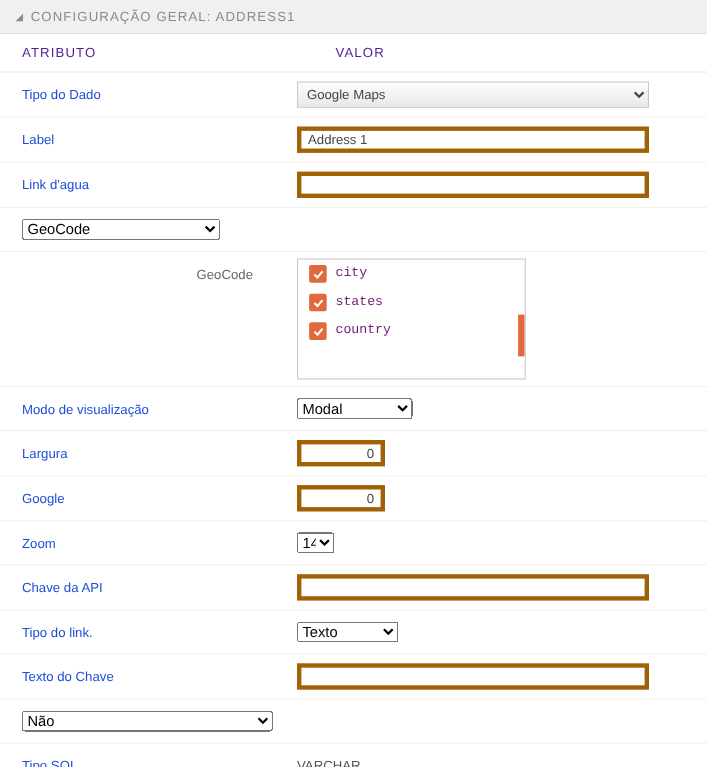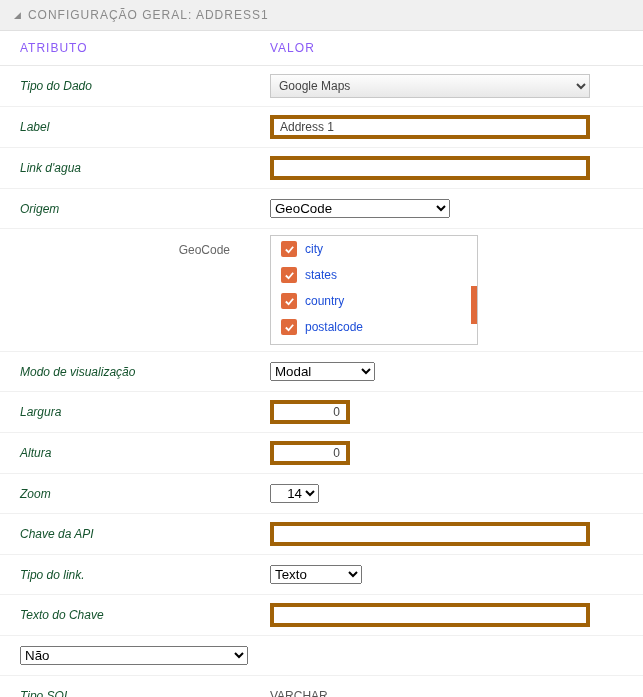--- a/index.html
+++ b/index.html
@@ -23,37 +23,36 @@
     gap: 6px;
   }
   .panel-header .tri {
     font-size: 9px;
     color: #8a8a8a;
   }
   .column-headers {
     display: flex;
     padding: 10px 14px 10px 20px;
     font-size: 12px;
-    color: #8b5cf6;
+    color: #4c1d95;
     letter-spacing: 1px;
     border-bottom: 1px solid #e8e8e8;
   }
   .col-attr { width: 250px; }
-  .col-val { flex: 1; }
+  .col-val { flex: 1; margin-left: 35px; }
   .row {
     display: flex;
     align-items: center;
     padding: 8px 14px 8px 20px;
     border-bottom: 1px solid #f0f0f0;
     min-height: 40px;
   }
   .row .label {
     width: 250px;
-    color: #14532d;
-    font-style: italic;
+    color: #1d4ed8;
   }
   .row .value {
     flex: 1;
   }
   .row.geocode-row { align-items: flex-start; padding-top:6px; padding-bottom:6px; }
   .geocode-label {
     width: 250px;
     text-align: right;
     padding-right: 40px;
     color: #666;
@@ -63,21 +62,21 @@
     width: 320px;
     height: 24px;
     border: 1px solid #c8c8c8;
     background: linear-gradient(#fdfdfd,#e8e8e8);
     font-size: 12px;
     padding: 1px 4px;
     color: #444;
   }
   select.med { width: 180px; }
   select.small { width: 105px; }
-  select.tiny { width: 49px; text-align: right; }
+  select.tiny { width: 34px; }
   select.narrow { width: 92px; }
   select.mid2 { width: 228px; }
   input[type="text"] {
     height: 24px;
     border: 4px solid #a16207;
     padding: 2px 6px;
     font-size: 12px;
     color: #444;
     background: #fff;
   }
@@ -94,24 +93,25 @@
   .geocode-box .scroll-thumb {
     position: absolute;
     right: 0;
     top: 50px;
     width: 6px;
     height: 38px;
     background: #e06a3b;
   }
   .gc-item {
     display: flex;
-    align-items: center;
+    align-items: flex-start;
     gap: 8px;
     padding: 5px 10px;
-    color: #1d4ed8;
+    color: #701a75;
+    font-family: Liberation Mono, monospace;
   }
   .chk {
     width: 16px;
     height: 16px;
     border-radius: 2px;
     background: #e06a3b;
     display: flex;
     align-items: center;
     justify-content: center;
     flex-shrink: 0;
@@ -149,21 +149,20 @@
 </div>
 
 <div class="row">
   <div class="label">Link d'agua</div>
   <div class="value">
     <input type="text" class="wide" value="" style="">
   </div>
 </div>
 
 <div class="row">
-  <div class="label">Origem</div>
   <div class="value">
     <select class="med">
       <option>GeoCode</option>
     </select>
   </div>
 </div>
 
 <div class="row geocode-row">
   <div class="geocode-label">GeoCode</div>
   <div class="value">
@@ -185,28 +184,20 @@
         <span>states</span>
       </div>
       <div class="gc-item">
         <span class="chk">
             <svg viewBox="0 0 12 12">
               <path d="M2 6 L5 9 L10 3" stroke="#fff" stroke-width="2" fill="none"></path>
             </svg>
           </span>
         <span>country</span>
       </div>
-      <div class="gc-item">
-        <span class="chk">
-            <svg viewBox="0 0 12 12">
-              <path d="M2 6 L5 9 L10 3" stroke="#fff" stroke-width="2" fill="none"></path>
-            </svg>
-          </span>
-        <span>postalcode</span>
-      </div>
       <div class="scroll-thumb"></div>
     </div>
   </div>
 </div>
 
 <div class="row">
   <div class="label">Modo de visualização</div>
   <div class="value">
     <select class="small">
       <option>Modal</option>
@@ -215,21 +206,21 @@
 </div>
 
 <div class="row">
   <div class="label">Largura</div>
   <div class="value">
     <input type="text" class="num" value="0" style="">
   </div>
 </div>
 
 <div class="row">
-  <div class="label">Altura</div>
+  <div class="label">Google</div>
   <div class="value">
     <input type="text" class="num" value="0" style="">
   </div>
 </div>
 
 <div class="row">
   <div class="label">Zoom</div>
   <div class="value">
     <select class="tiny">
       <option>14</option>

